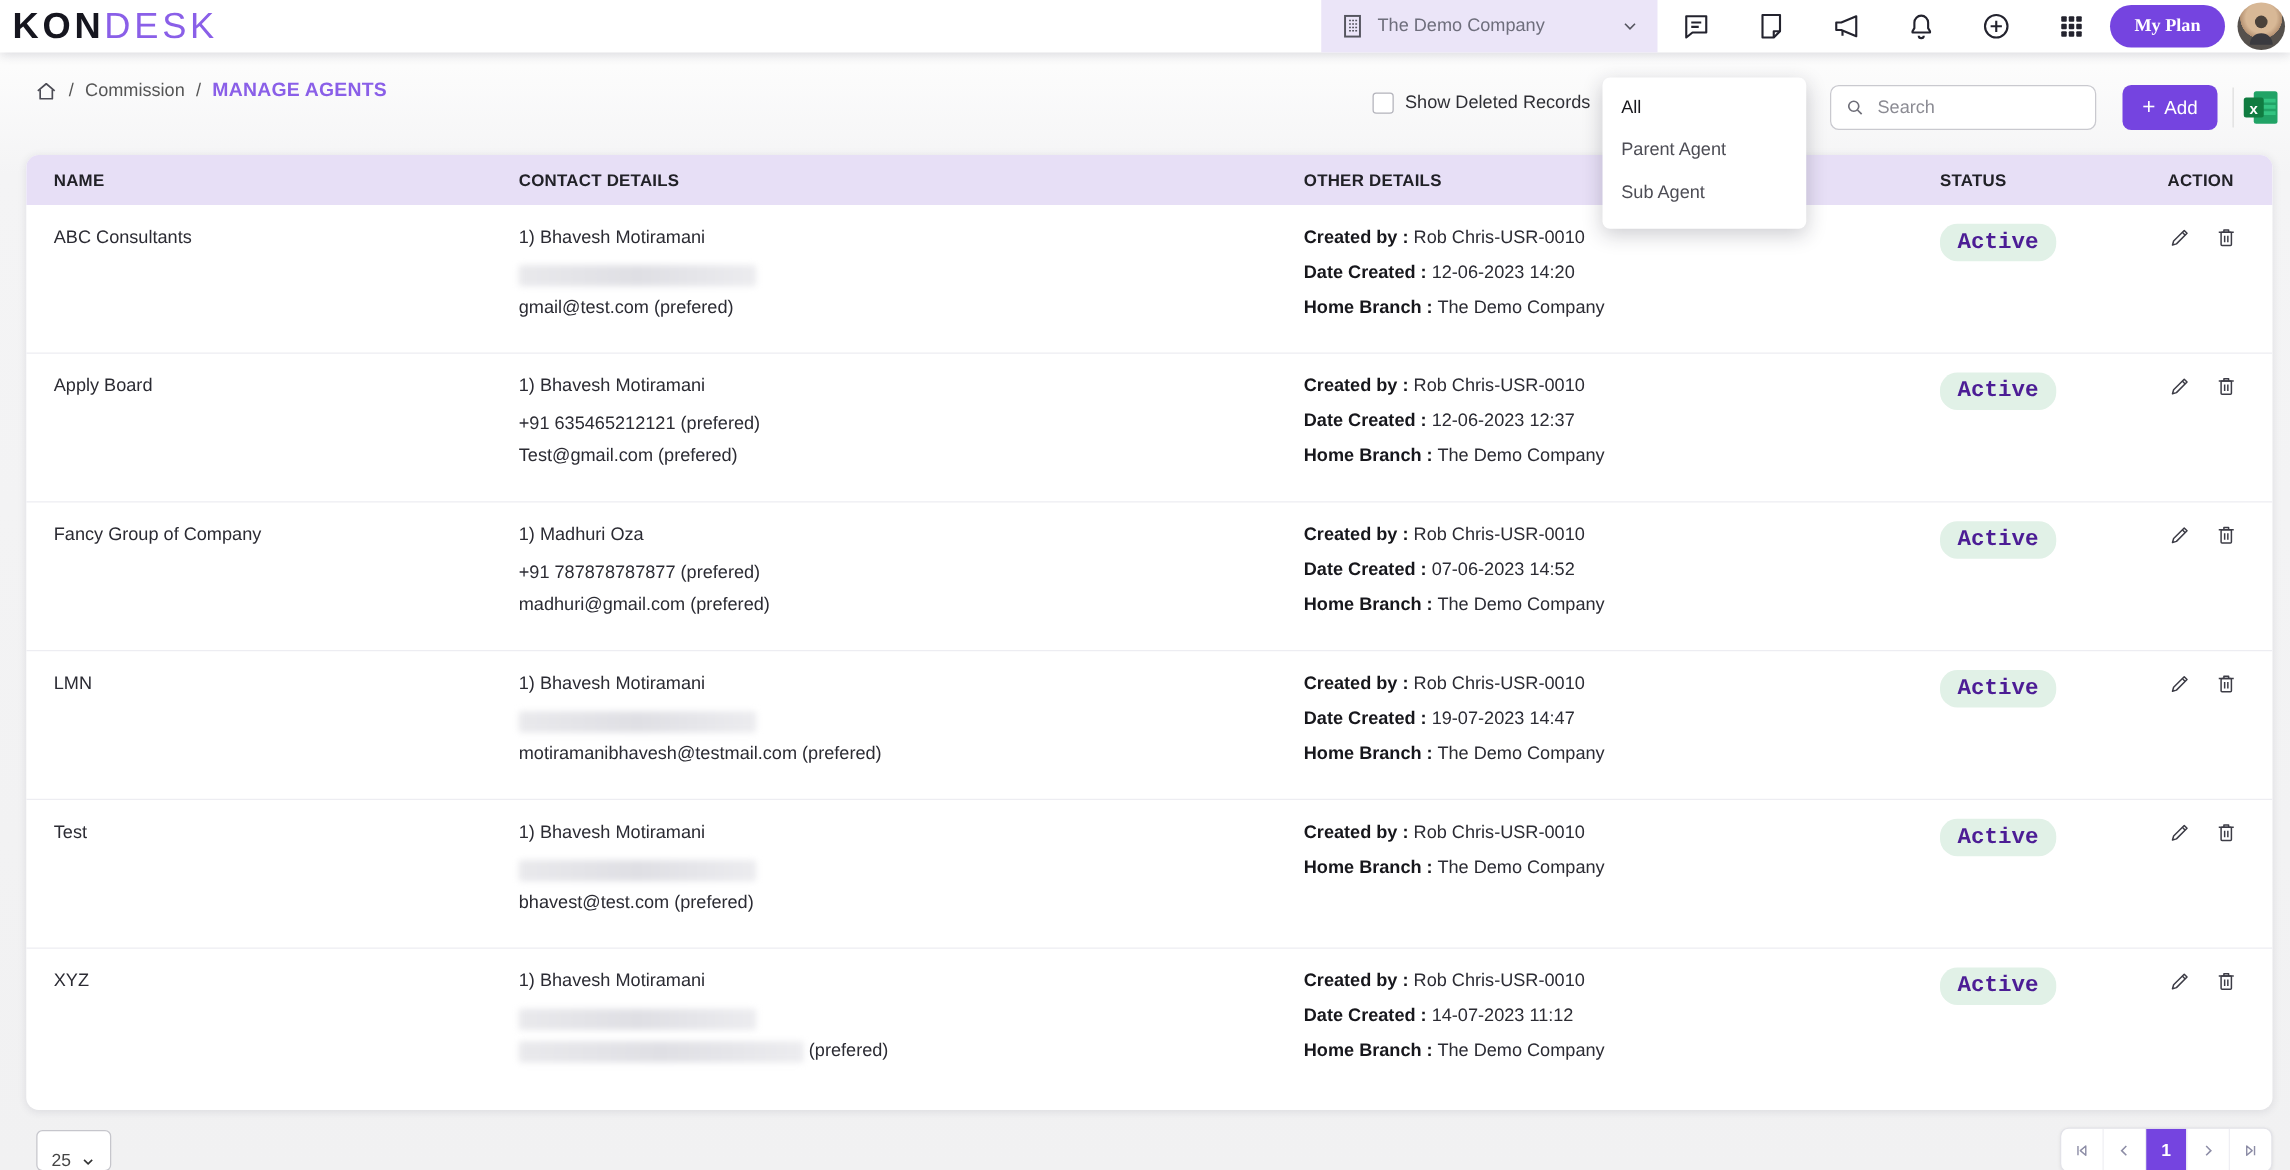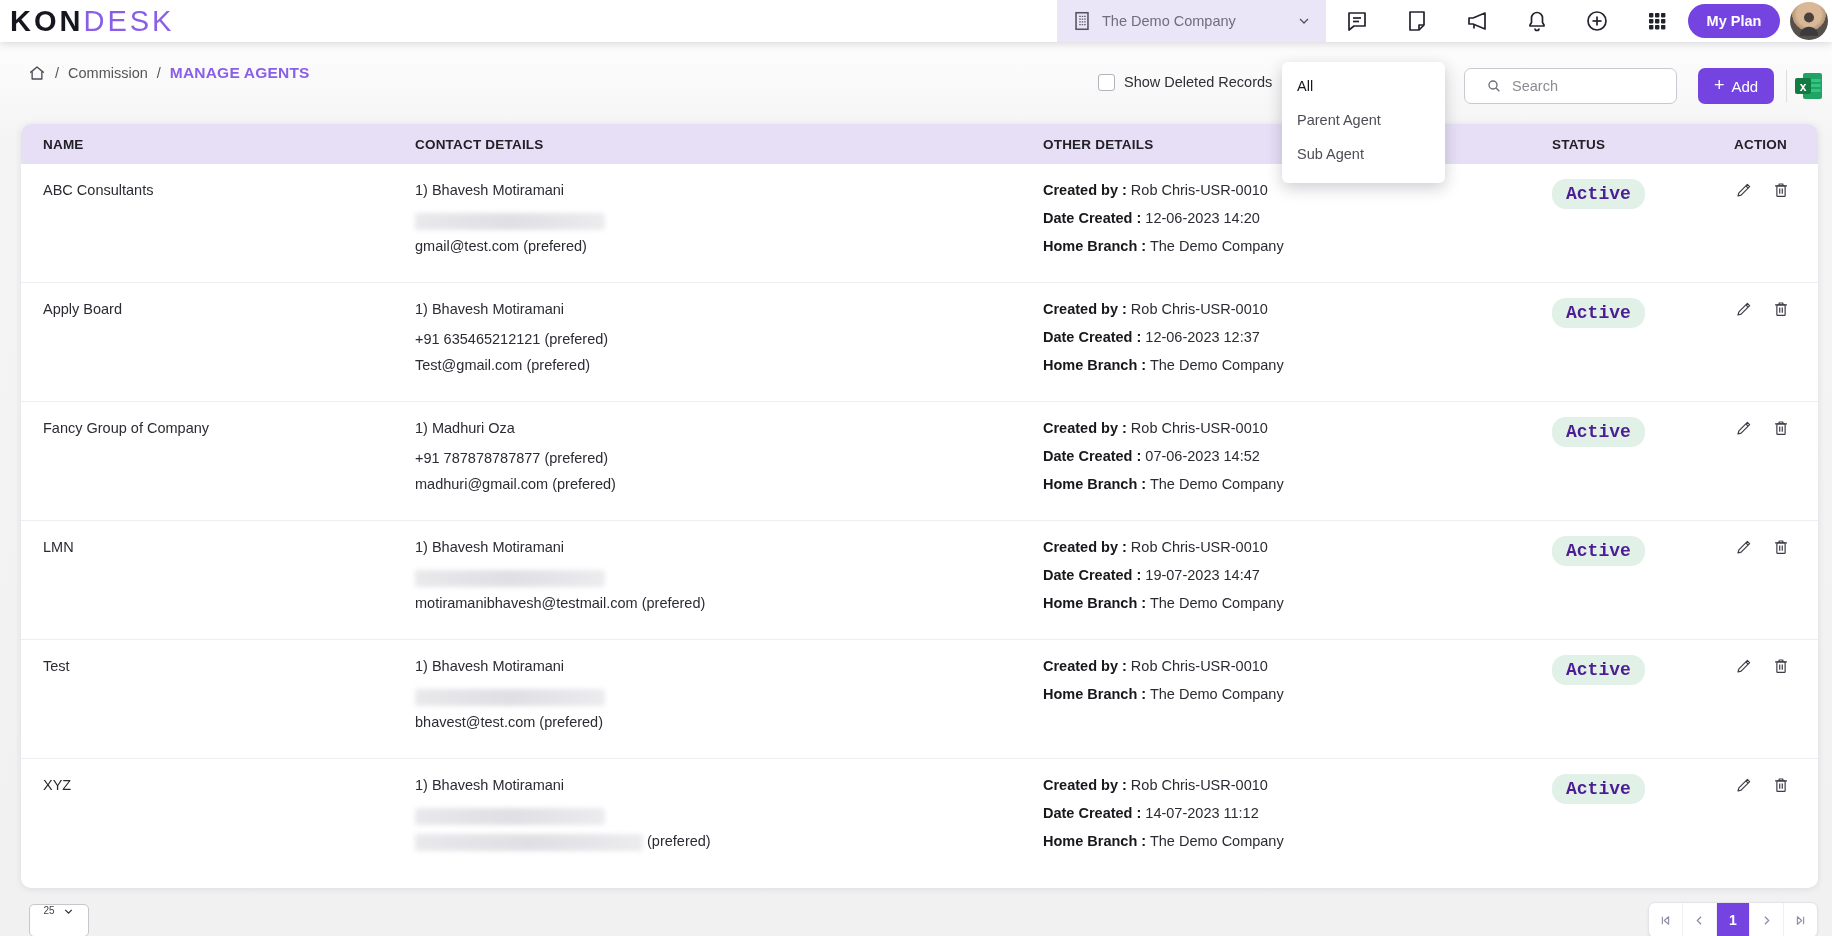--- a/index.html
+++ b/index.html
@@ -15,31 +15,31 @@
     box-shadow:0 2px 8px rgba(40,40,60,.16);z-index:40;}
   .logo{position:absolute;left:10px;top:4px;font-size:29px;letter-spacing:3px;font-weight:600;line-height:34px;}
   .logo .kon{color:#16161f}
   .logo .desk{color:#8a5fe8;font-weight:500}
   .company{position:absolute;left:1057px;top:0;width:269px;height:42px;background:#ebe5f8;
     display:flex;align-items:center;gap:9px;padding:0 14px;box-sizing:border-box;cursor:pointer;}
   .company .clabel{font-size:14.5px;color:#6e6e7c;flex:1}
   .hicons{position:absolute;left:1345px;top:0;height:42px;display:flex;align-items:center;gap:36px;}
   .hicons .ic{width:24px;height:24px;cursor:pointer}
   .myplan{position:absolute;left:1688px;top:4px;width:92px;height:34px;border-radius:17px;background:#7544e0;
-    color:#fff;font-size:14.5px;font-weight:700;display:flex;align-items:center;justify-content:center;cursor:pointer;}
+    color:#fff;font-size:14.5px;font-weight:700;display:flex;align-items:center;justify-content:center;cursor:pointer;font-family:Liberation Serif, serif;}
   .avatar{position:absolute;left:1790px;top:2px;width:38px;height:38px;border-radius:50%;overflow:hidden;
     background:radial-gradient(circle at 50% 32%,#d8b896 0 38%,#b59273 52%,#55504c 53%);cursor:pointer;}
   .avatar svg{margin:8px auto 0}
   
   .crumbs{position:absolute;left:28px;top:64px;display:flex;align-items:center;gap:9px;font-size:14.5px;color:#555;}
   .crumbs .page{color:#8a5fe8;font-weight:700;font-size:15.5px;letter-spacing:.2px}
   .showdel{position:absolute;left:1098px;top:74px;display:flex;align-items:flex-start;gap:9px;font-size:14.5px;color:#2f2f35;}
   .cbox{width:17px;height:17px;border:1.5px solid #b3b3bb;border-radius:3px;background:#fff;box-sizing:border-box;cursor:pointer}
   .search{position:absolute;left:1464px;top:68px;width:213px;height:36px;border:1px solid #c9c9cf;border-radius:7px;
-    background:#fff;display:flex;align-items:center;gap:8px;padding:0 21px;box-sizing:border-box;}
+    background:#fff;display:flex;align-items:center;gap:8px;padding:0 11px;box-sizing:border-box;}
   .search input{border:none;outline:none;flex:1;font-size:14.5px;font-family:inherit;color:#333;background:transparent}
   .search input::placeholder{color:#8c8c94}
   .addbtn{position:absolute;left:1698px;top:68px;width:76px;height:36px;background:#7544e0;border-radius:7px;color:#fff;
     font-size:15px;display:flex;align-items:center;justify-content:center;gap:7px;cursor:pointer;}
   .addbtn .plus{font-size:18px;font-weight:400;margin-top:-2px}
   .vdiv{position:absolute;left:1786px;top:70px;width:1px;height:32px;background:#ddd}
   .excel{position:absolute;left:1794px;top:71px;width:30px;height:30px;cursor:pointer}
   
   .dropdown{position:absolute;left:1282px;top:62px;width:163px;background:#fff;border-radius:6px;
     box-shadow:0 5px 16px rgba(30,30,50,.22);z-index:60;padding:7px 0 12px;}
@@ -61,21 +61,21 @@
     background:linear-gradient(90deg,#e9e9ec,#dfdfe4,#ececef);filter:blur(2.5px);}
   .redacted.wide{width:228px}
   .od .line{margin-bottom:6px}
   .od b{color:#17171c;font-weight:700}
   .badge{display:inline-block;background:#e1f1e7;color:#4c1d95;font-weight:700;font-size:18px;
     padding:5px 14px;border-radius:14px;font-family:Liberation Mono, monospace;}
   .acts{display:flex;justify-content:flex-end;gap:19px;align-items:flex-start;padding-top:2px}
   .acts .ic{width:18px;height:18px;cursor:pointer}
   
   .psize{position:absolute;left:29px;top:904px;width:58px;height:31px;border:1px solid #c6c6cc;border-radius:5px;
-    background:#fff;display:flex;align-items:flex-start;justify-content:center;gap:7px;font-size:10px;color:#444;cursor:pointer;}
+    background:#fff;display:flex;align-items:flex-end;justify-content:center;gap:7px;font-size:14px;color:#444;cursor:pointer;}
   .showing{position:absolute;left:107px;top:912px;font-size:14px;color:#333;margin-top:34px;}
   .pager{position:absolute;left:1648px;top:902px;width:168px;height:34px;background:#fff;border:1px solid #e3e3e9;
     border-radius:7px;display:flex;box-shadow:0 1px 3px rgba(0,0,0,.07);overflow:hidden;}
   .pcell{flex:1;display:flex;align-items:center;justify-content:center;border-left:1px solid #efeff4;cursor:pointer}
   .pcell:first-child{border-left:none}
   .pcur{background:#7544e0;color:#fff;font-size:14px;font-weight:600;}
 </style>
 </head>
 <body>
 

